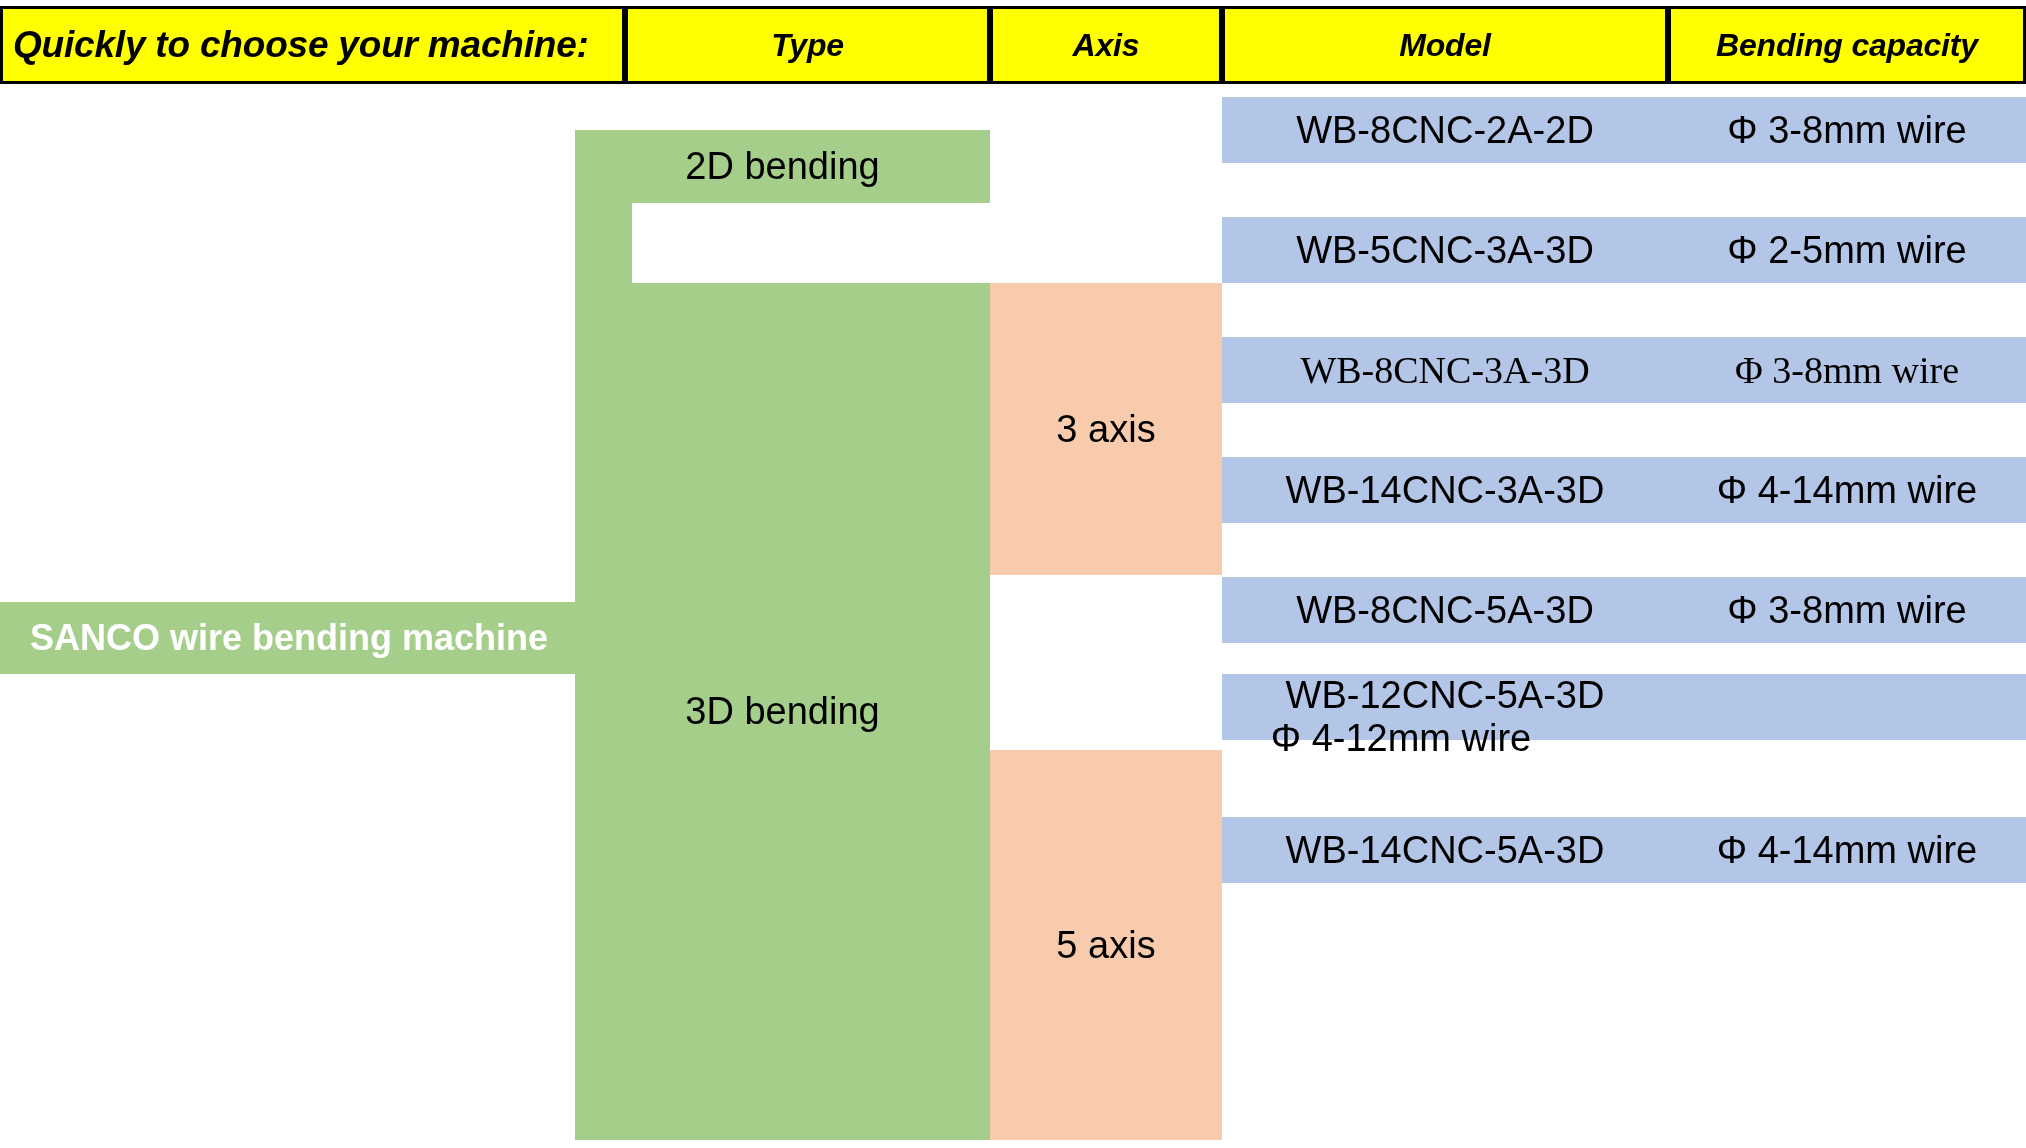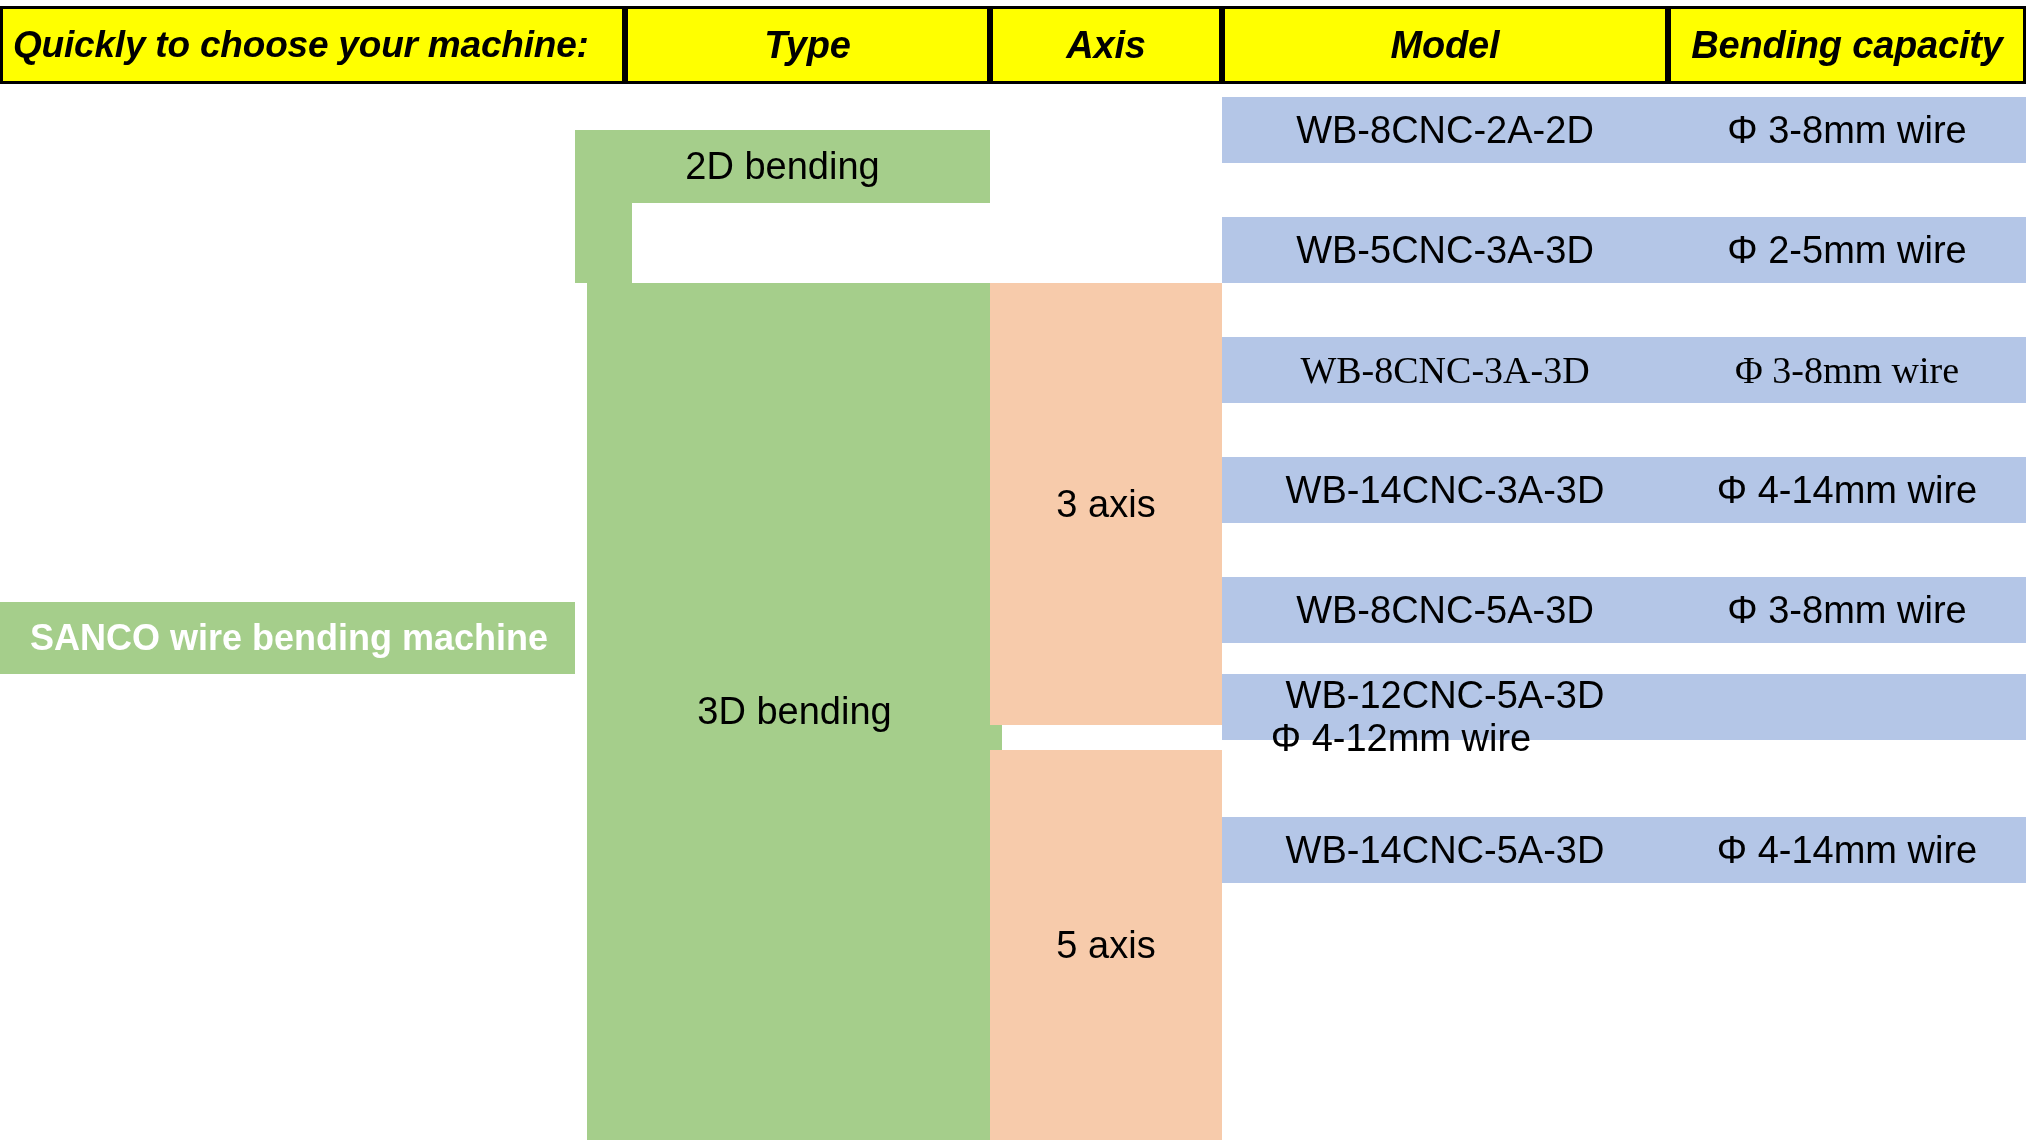--- a/index.html
+++ b/index.html
@@ -34,21 +34,21 @@
     top: 0;
     height: 78px;
     background: #ffff00;
     border: 3px solid #000000;
     box-sizing: border-box;
     display: flex;
     align-items: center;
     justify-content: center;
     font-weight: bold;
     font-style: italic;
-    font-size: 38px;
+    font-size: 32px;
     color: #000000;
     white-space: nowrap;
     letter-spacing: -0.2px;
   }
   .hcell.left-title {
     justify-content: flex-start;
     padding-left: 10px;
     font-size: 37px;
   }
 
@@ -130,24 +130,24 @@
     <div class="hcell" style="left:1222px; width:446px;">Model</div>
     <div class="hcell" style="left:1668px; width:358px;">Bending capacity</div>
   </div>
 
   <div class="block green root-label" style="left:0px; top:602px; width:575px; height:72px;">SANCO wire bending machine</div>
 
   <div class="block green type-label" style="left:575px; top:130px; width:415px; height:73px;">2D bending</div>
 
   <div class="block green" style="left:575px; top:203px; width:57px; height:80px;"></div>
 
-  <div class="block green type-label" style="left:575px; top:283px; width:415px; height:857px;margin-left:12px;">3D bending</div>
+  <div class="block green type-label" style="left:575px; top:283px; width:415px; height:857px;">3D bending</div>
 
 
-  <div class="block orange axis-label" style="left:990px; top:283px; width:232px; height:442px;">3 axis</div>
+  <div class="block orange axis-label" style="left:990px; top:283px; width:232px; height:292px;">3 axis</div>
 
   <div class="block orange axis-label" style="left:990px; top:750px; width:232px; height:390px;">5 axis</div>
 
   <div class="data-row" style="top: 97px; justify-content: flex-end;">
     <div class="model-cell">WB-8CNC-2A-2D</div>
     <div class="capacity-cell">Φ 3-8mm wire</div>
   </div>
 
   <div class="data-row" style="top: 217px;">
     <div class="model-cell">WB-5CNC-3A-3D</div>

